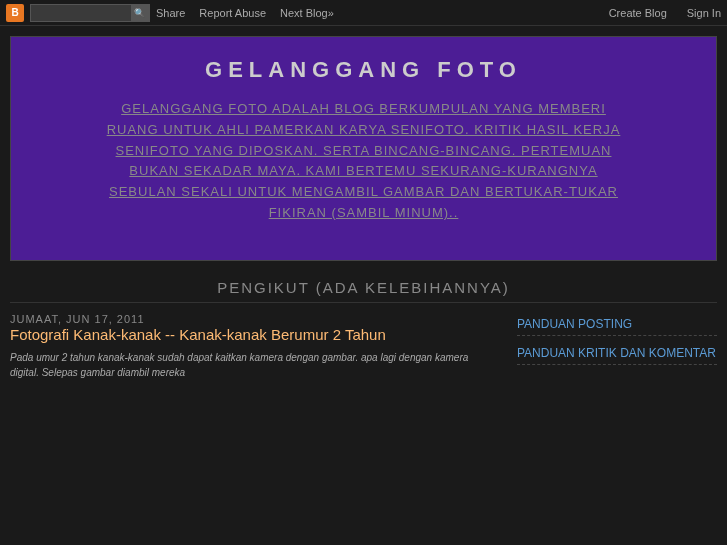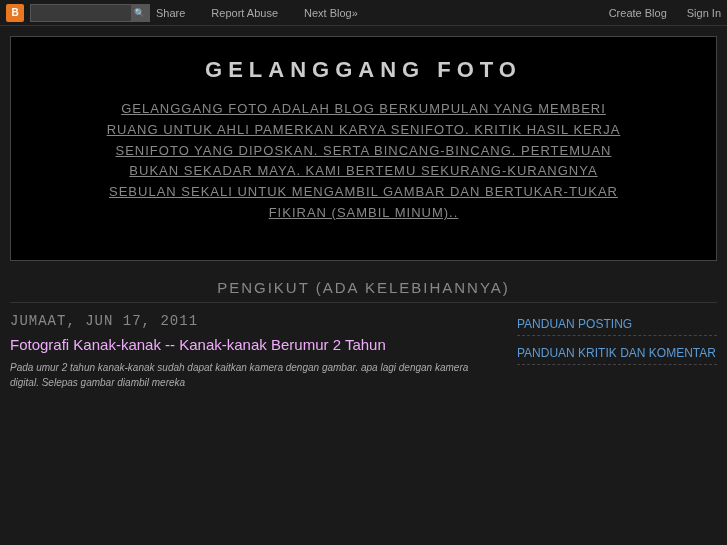--- a/index.html
+++ b/index.html
@@ -64,21 +64,21 @@
       cursor: pointer;
       display: flex;
       align-items: center;
       justify-content: center;
       color: #aaa;
       font-size: 9px;
     }
     #navbar .nav-links {
       display: flex;
       align-items: flex-start;
-      gap: 26px;
+      gap: 14px;
       color: #aaa;
       font-size: 11px;
     }
     #navbar .nav-links a {
       color: #aaa;
       text-decoration: none;
       cursor: pointer;
     }
     #navbar .right-nav {
       display: flex;
@@ -103,21 +103,21 @@
       flex: 1;
       padding: 10px;
     }
 
     
     #header-box {
       border: 1px solid #444;
       padding: 20px 30px;
       margin-bottom: 10px;
       text-align: center;
-      background: #000000;
+      background: #4c1d95;
     }
     #header-box .blog-title {
       font-size: 22px;
       font-weight: bold;
       letter-spacing: 6px;
       color: #ccc;
       text-transform: uppercase;
       margin-bottom: 14px;
     }
     #header-box .blog-desc {
@@ -151,30 +151,28 @@
       gap: 10px;
     }
 
     
     #posts-column {
       flex: 1;
       min-width: 0;
     }
 
     .post-date {
-      font-size: 14px;
+      font-size: 11px;
       color: #888;
       letter-spacing: 1px;
       text-transform: uppercase;
-      margin-bottom: 6px;
-      font-family: Liberation Mono, monospace;
     }
     .post-title {
       font-size: 15px;
-      color: #f0abfc;
+      color: #fdba74;
       margin-bottom: 6px;
       line-height: 1.3;
       cursor: pointer;
       text-decoration: none;
       display: block;
     }
     .post-excerpt {
       font-size: 10px;
       color: #aaa;
       line-height: 1.5;

